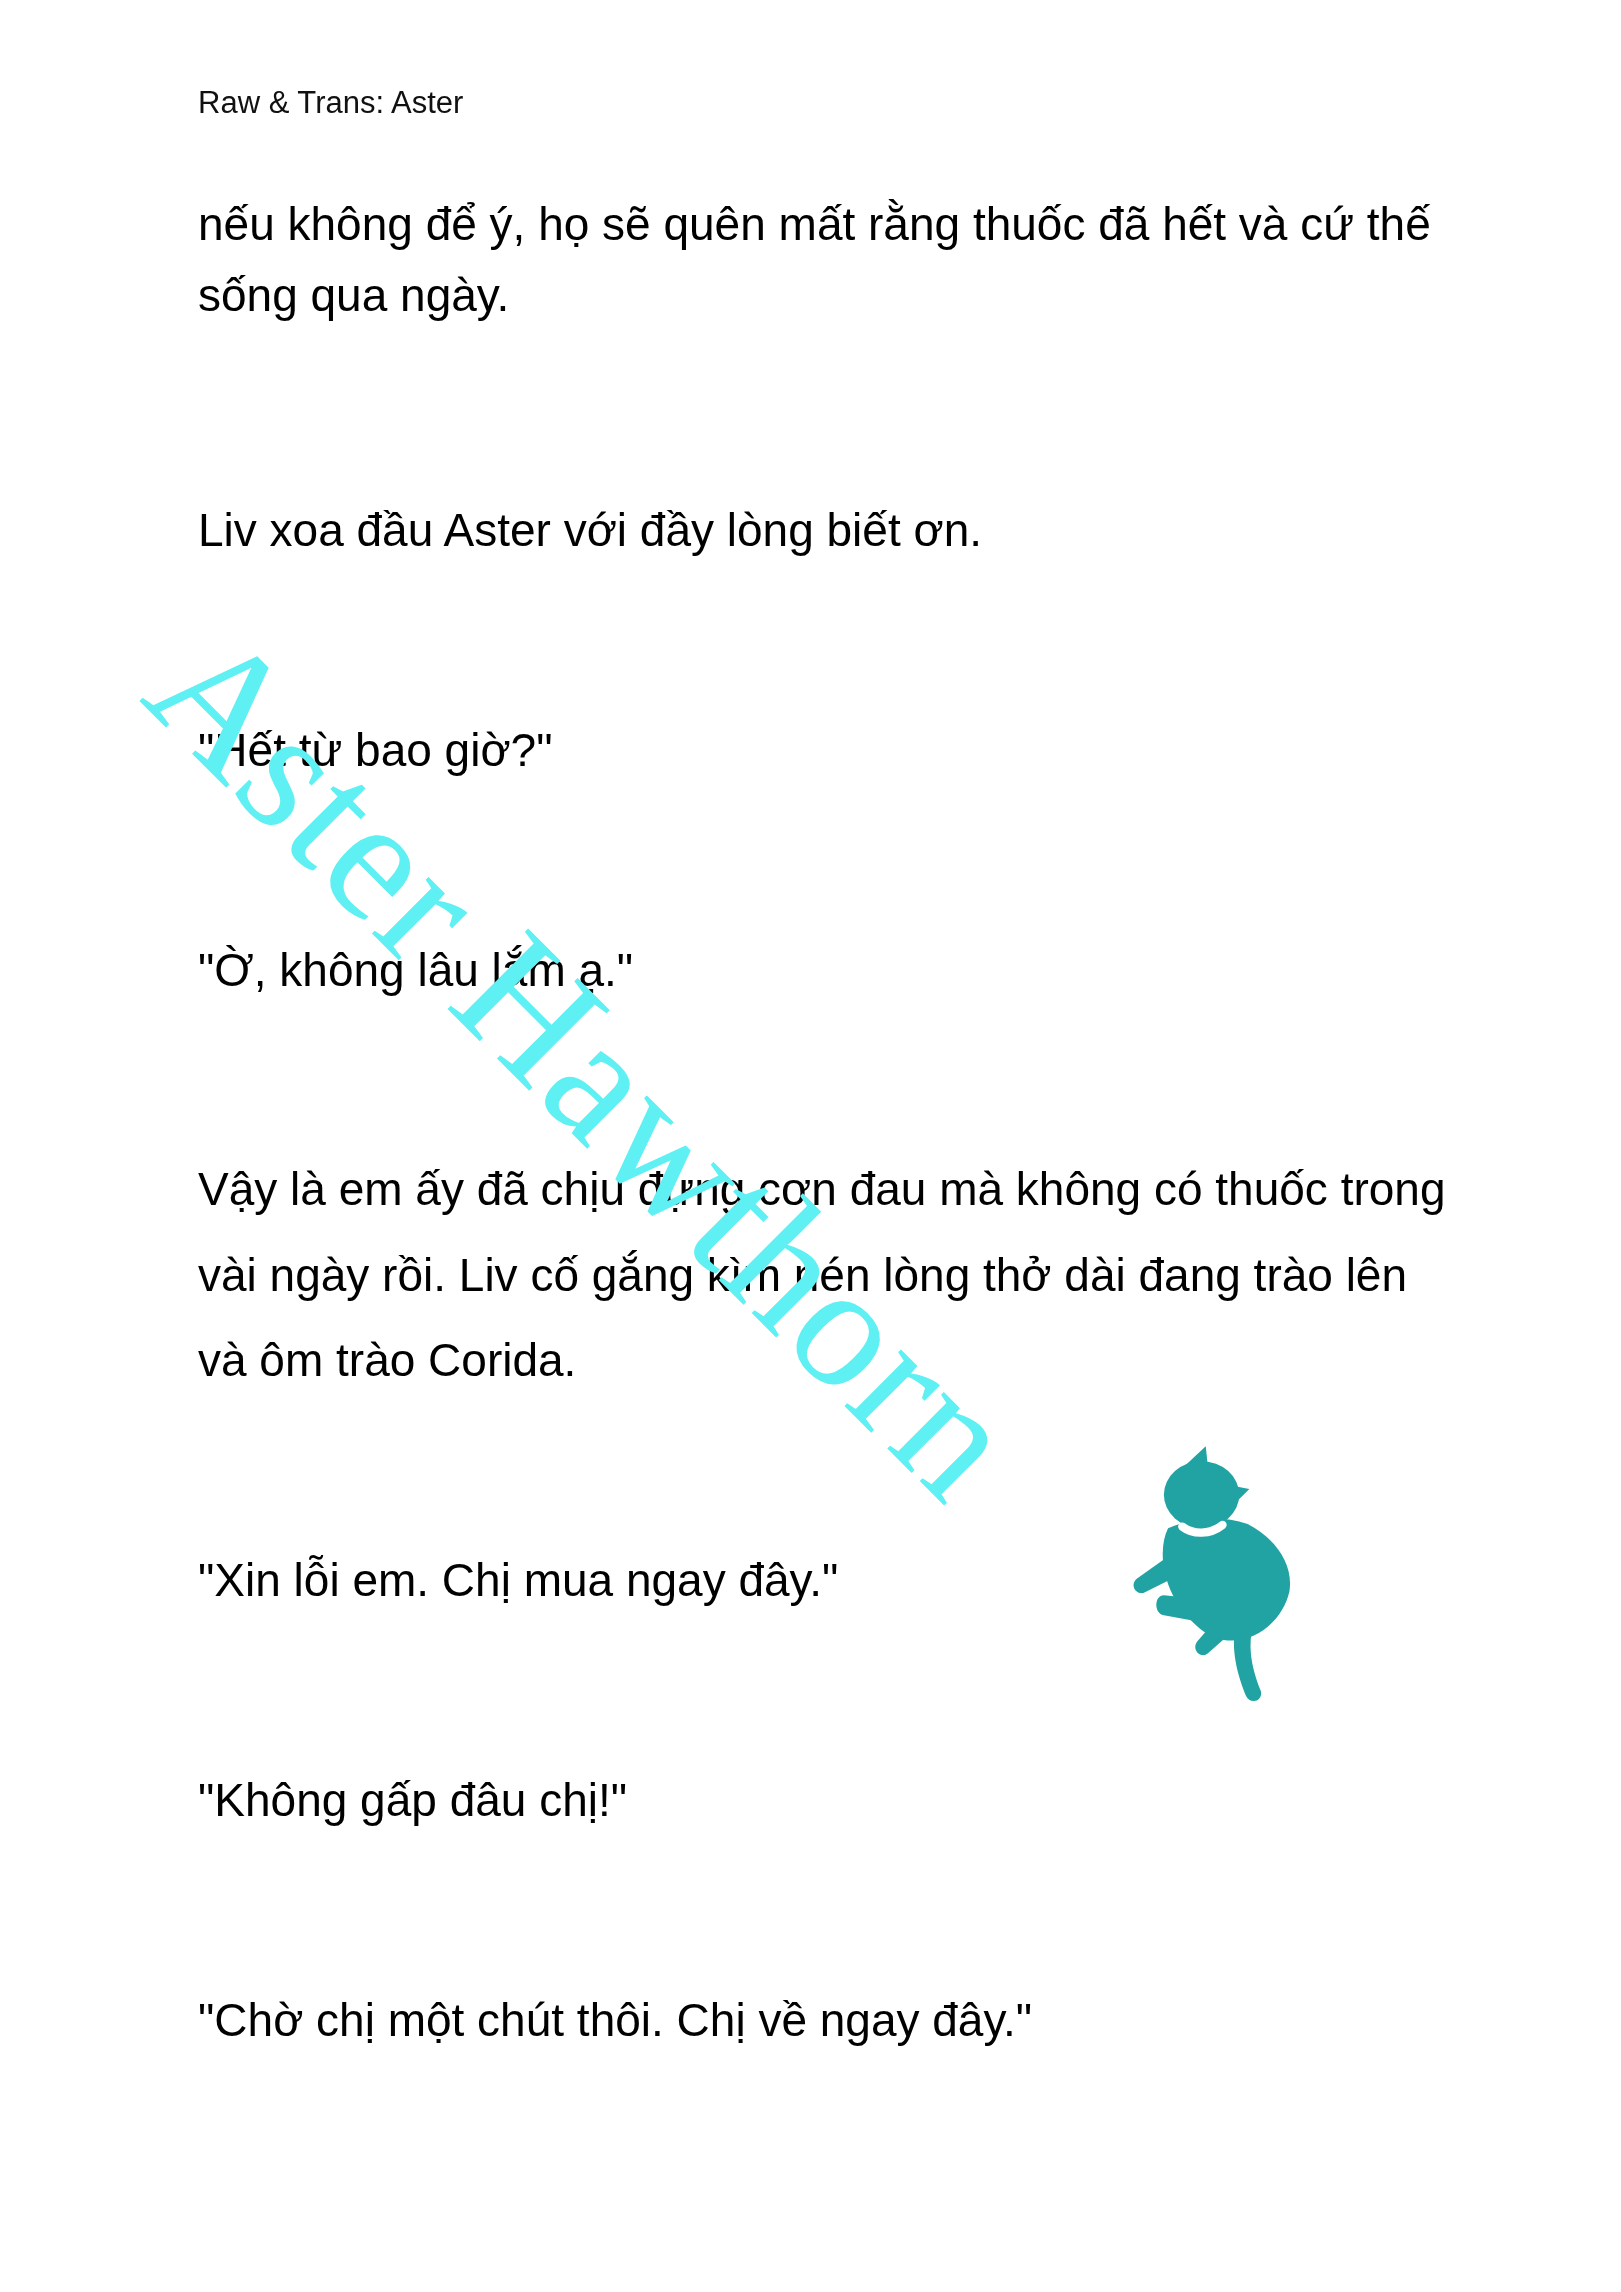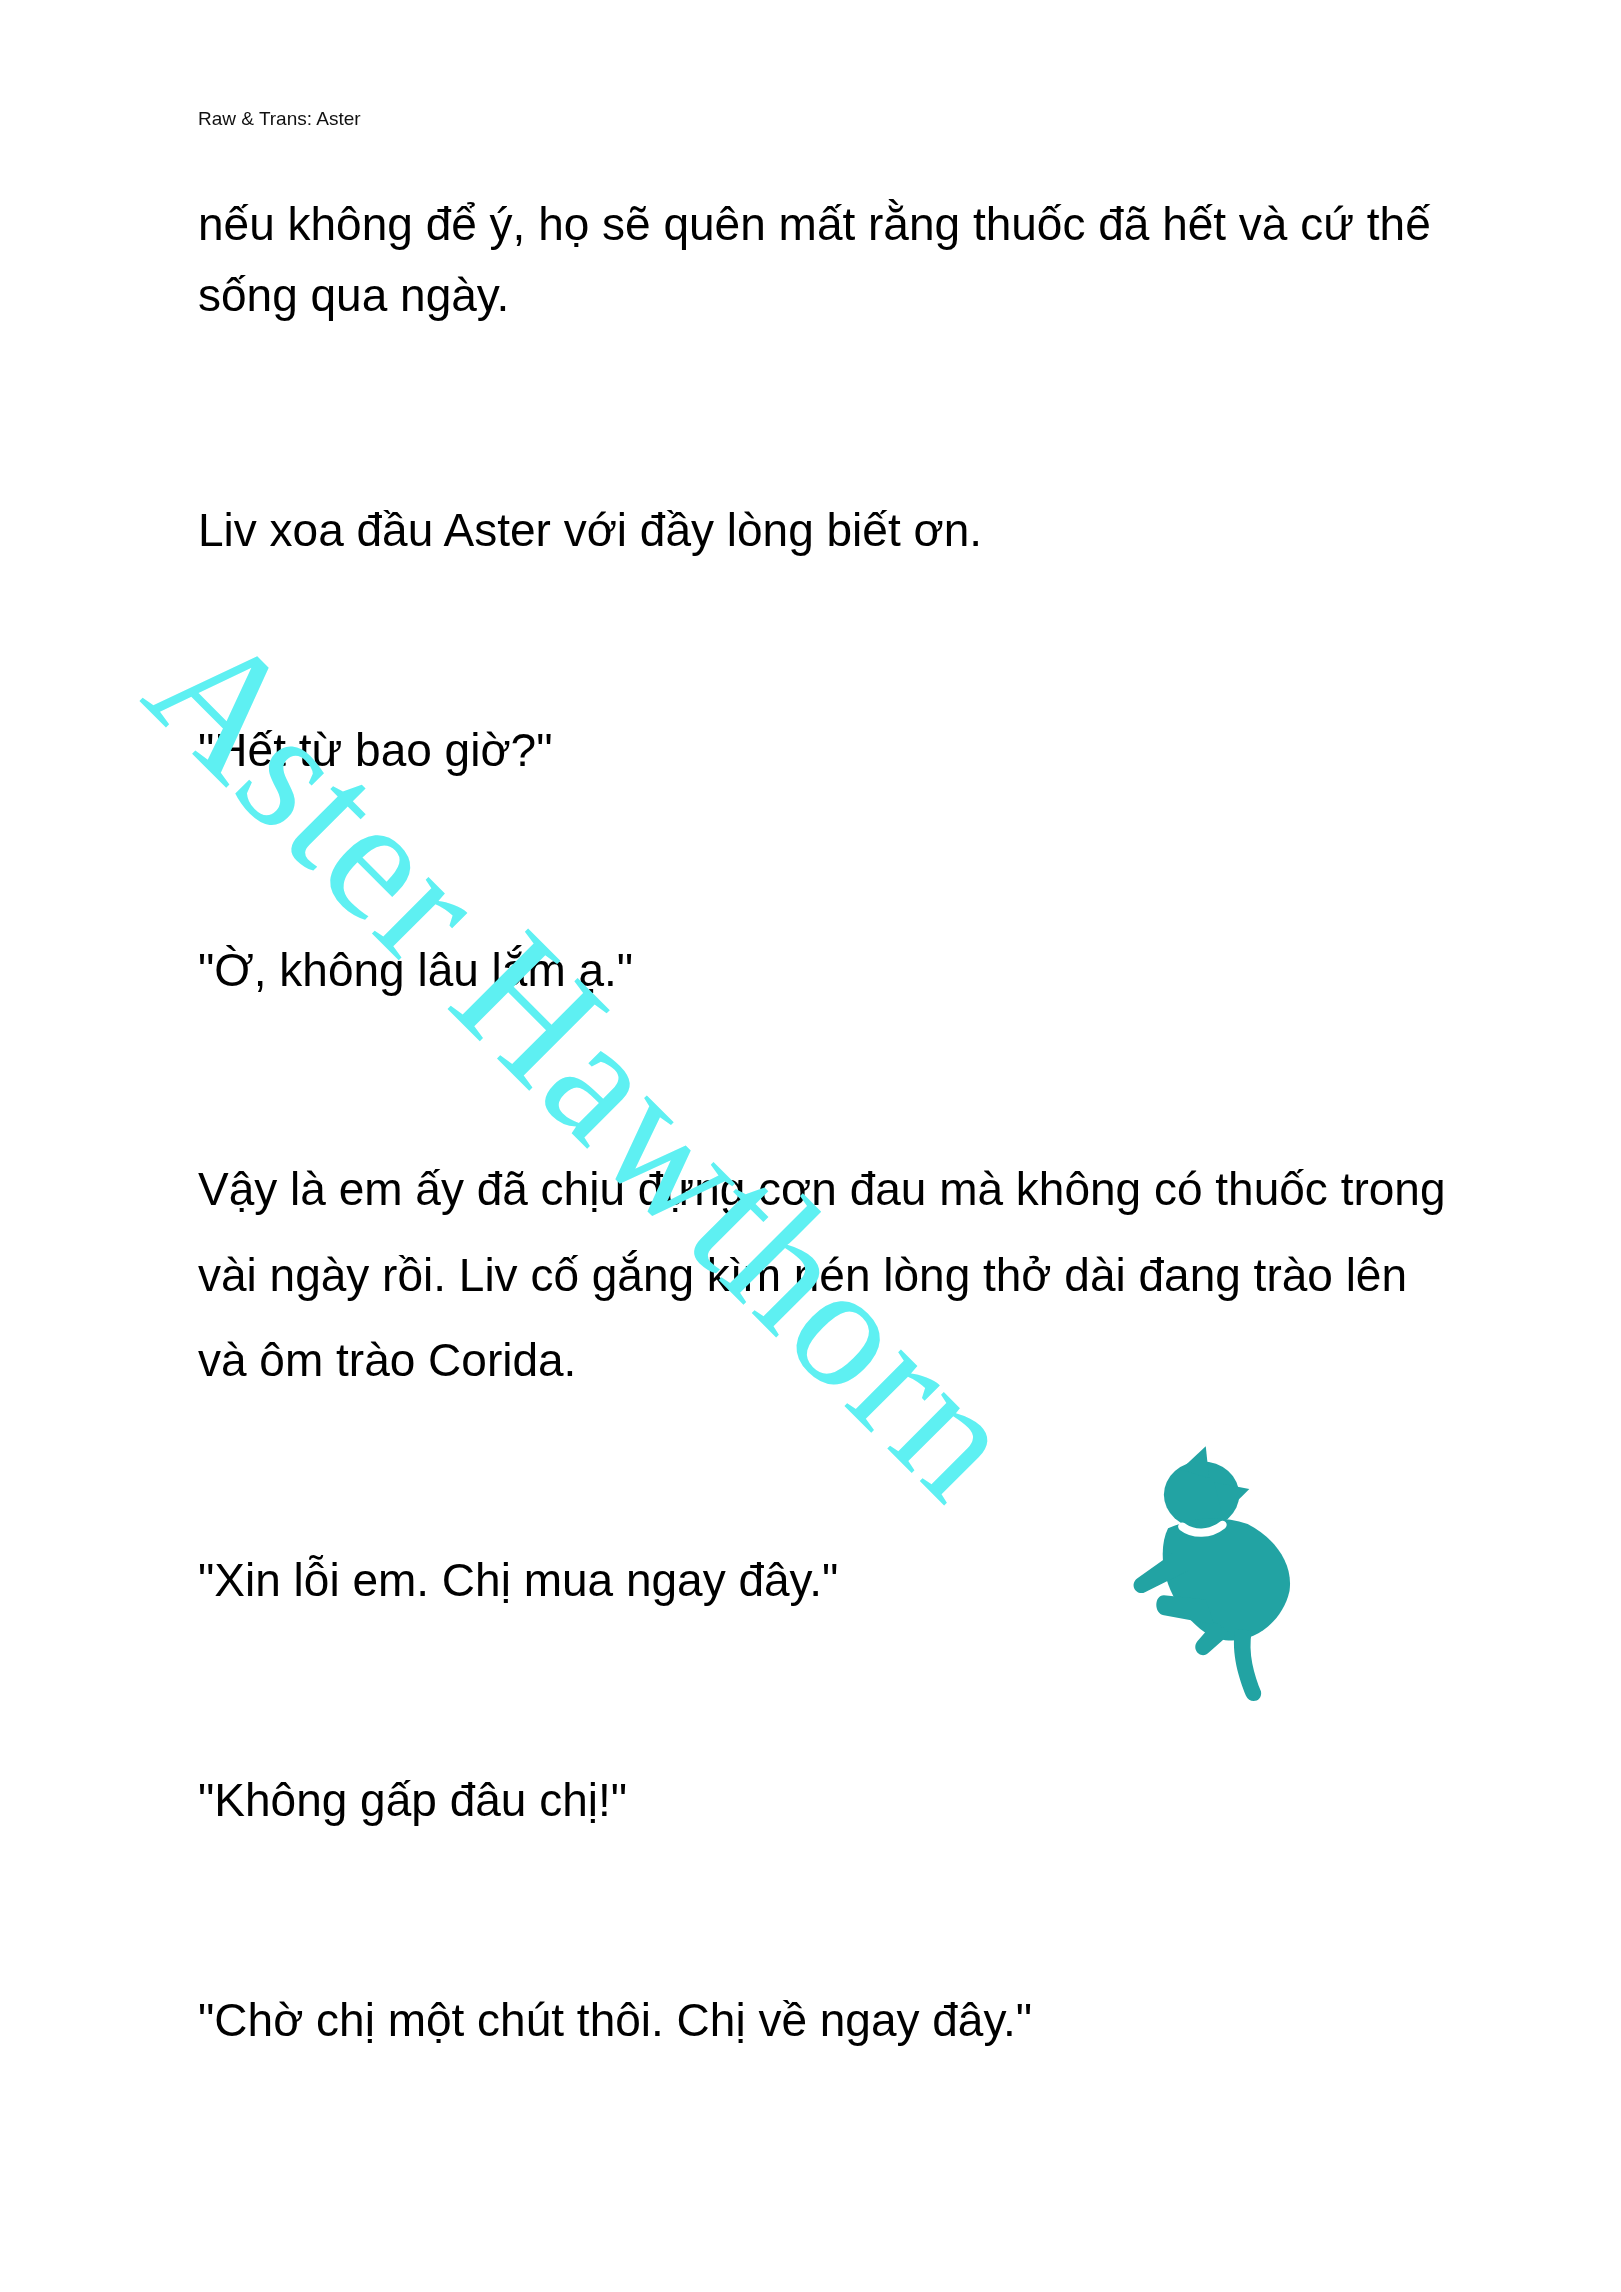--- a/index.html
+++ b/index.html
@@ -1,19 +1,19 @@
 <!DOCTYPE html>
 <html><head>
 <meta charset="utf-8">
 <style>
   html, body { margin: 0; padding: 0; background: #ffffff; }
   body { width: 1621px; height: 2293px; position: relative; overflow: hidden; }
   .header {
-    position: absolute; left: 198px; top: 108px;
-    font-family: "Liberation Sans", sans-serif; font-size: 19px; color: #111;
+    position: absolute; left: 198px; top: 85px;
+    font-family: "Liberation Sans", sans-serif; font-size: 31px; color: #111;
   }
   .line {
     position: absolute; left: 198px;
     font-family: Liberation Sans, sans-serif; font-size: 46px; color: #000;
     white-space: nowrap; line-height: 1; z-index: 1;
   }
   .watermark {
     position: absolute; left: 176px; top: 1010px;
     font-family: "Liberation Serif", serif; font-size: 174px;
     color: #5ef0f2; white-space: nowrap;

